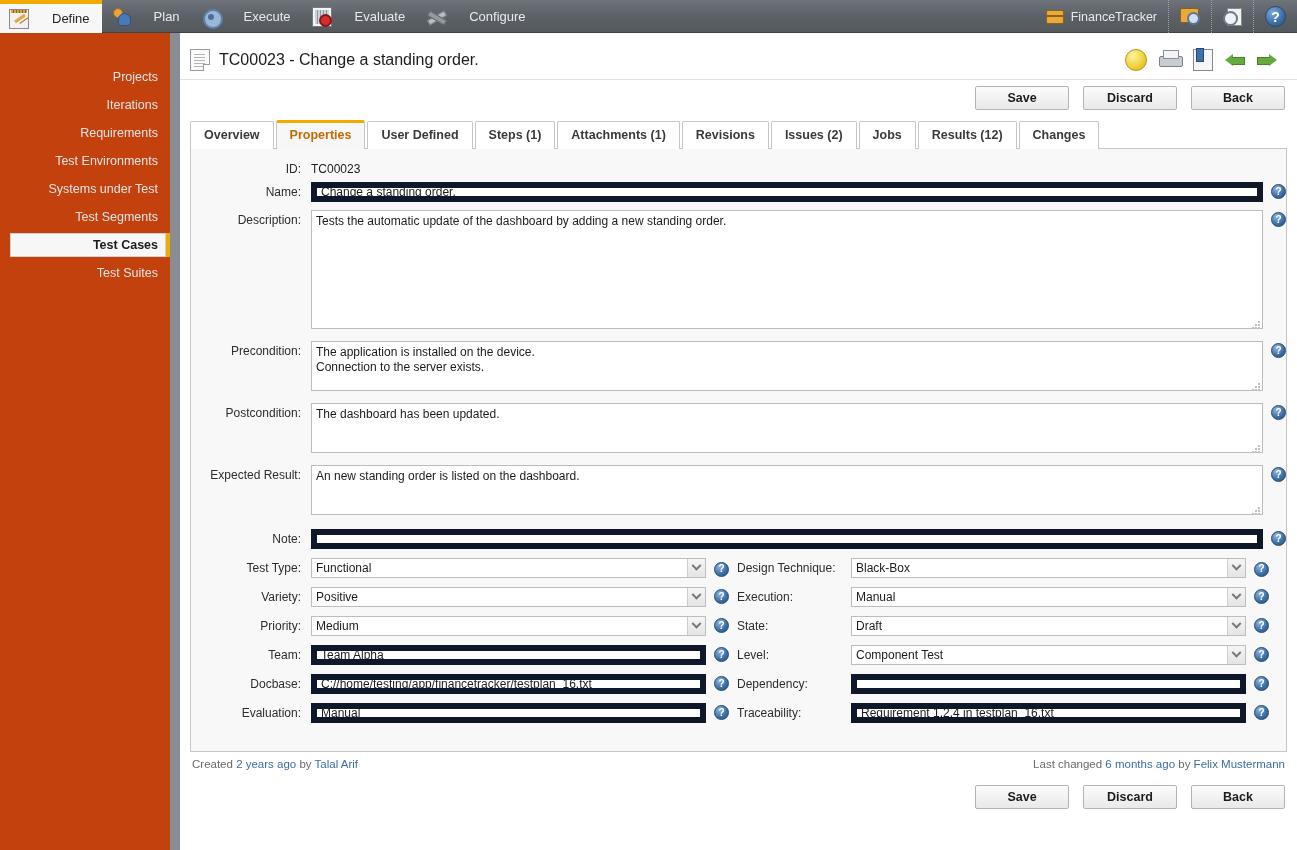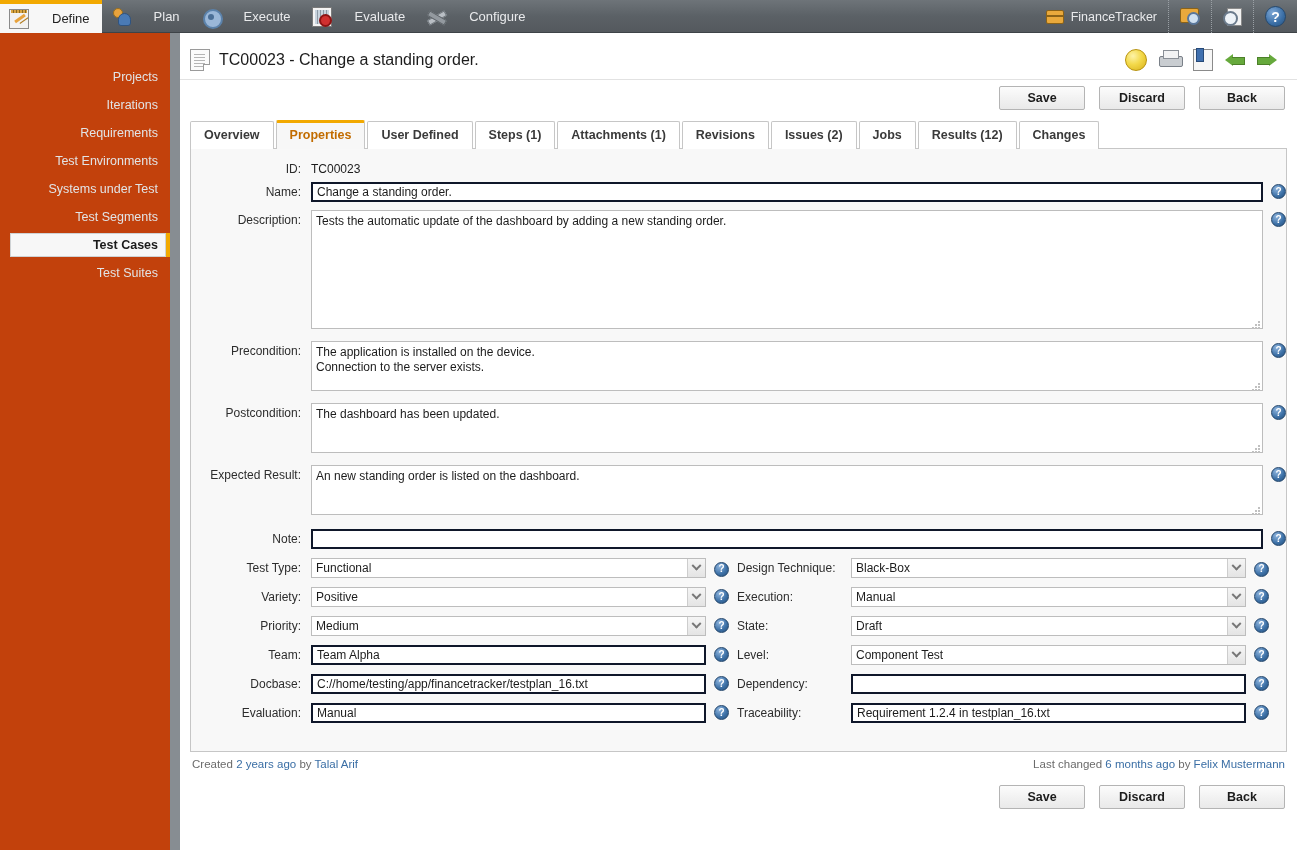--- a/index.html
+++ b/index.html
@@ -170,21 +170,21 @@
   .ic-arrow-l:after{content:"";position:absolute;left:7px;top:6px;width:12px;height:6px;background:#66a93c;border:1px solid #4c8029;border-left:none;}
   .ic-arrow-r:before{content:"";position:absolute;right:0;top:3px;width:0;height:0;
      border-top:6px solid transparent;border-bottom:6px solid transparent;border-left:8px solid #66a93c;}
   .ic-arrow-r:after{content:"";position:absolute;right:7px;top:6px;width:12px;height:6px;background:#66a93c;border:1px solid #4c8029;border-right:none;}
 
   #header-rule { position:absolute; left:0; top:46px; width:1117px; height:1px; background:#e2e2e2; }
 
   
   .btnrow { display:flex; justify-content:flex-end; gap:14px; padding:7px 12px 0 0; }
   .btn {
-    width: 86px; height: 24px; line-height: 22px; text-align:center;
+    width: 94px; height: 24px; line-height: 22px; text-align:center;
     font-size: 12.5px; font-weight:bold; color:#1c1c1c;
     background: linear-gradient(to bottom,#fcfcfc 0%,#f2f2f2 50%,#e9e9e9 100%);
     border: 1px solid #b4b4b4; border-radius: 2px; cursor:pointer;
     user-select:none;
   }
 
   
   #tabs {
     display:flex; align-items:flex-end; height:30px;
     margin: 9px 10px 0 10px; border-bottom:1px solid #c6c6c6;
@@ -208,21 +208,21 @@
     padding: 10px 0 8px 0; height: 603px; position:relative;
   }
   .row { display:flex; align-items:flex-start; padding: 0 8px 0 10px; }
   .lbl { width:110px; flex:0 0 110px; text-align:right; padding-right:10px;
     font-size:12px; color:#2d2d2d; line-height:20px; }
   .fieldwrap { display:flex; align-items:flex-start; flex:1; gap:0; }
 
   input.txt, .fakeinput {
     height: 20px; line-height:18px; padding: 0 4px; font-size: 12px;
     font-family:"Liberation Sans", sans-serif; color:#1c1c1c;
-    border:2px solid #0f172a; background:#ffffff; outline:none;
+    border:6px solid #0f172a; background:#ffffff; outline:none;
   }
   textarea.ta {
     padding: 3px 4px; font-size:12px; line-height:15px;
     font-family:"Liberation Sans", sans-serif; color:#1c1c1c;
     border:1px solid #bdbdbd; background:#ffffff; outline:none; resize:none;
     overflow:hidden;
   }
   .ta-wrap { position:relative; }
   .grip { position:absolute; right:3px; bottom:3px; width:8px; height:8px; pointer-events:none;
     background-image:

